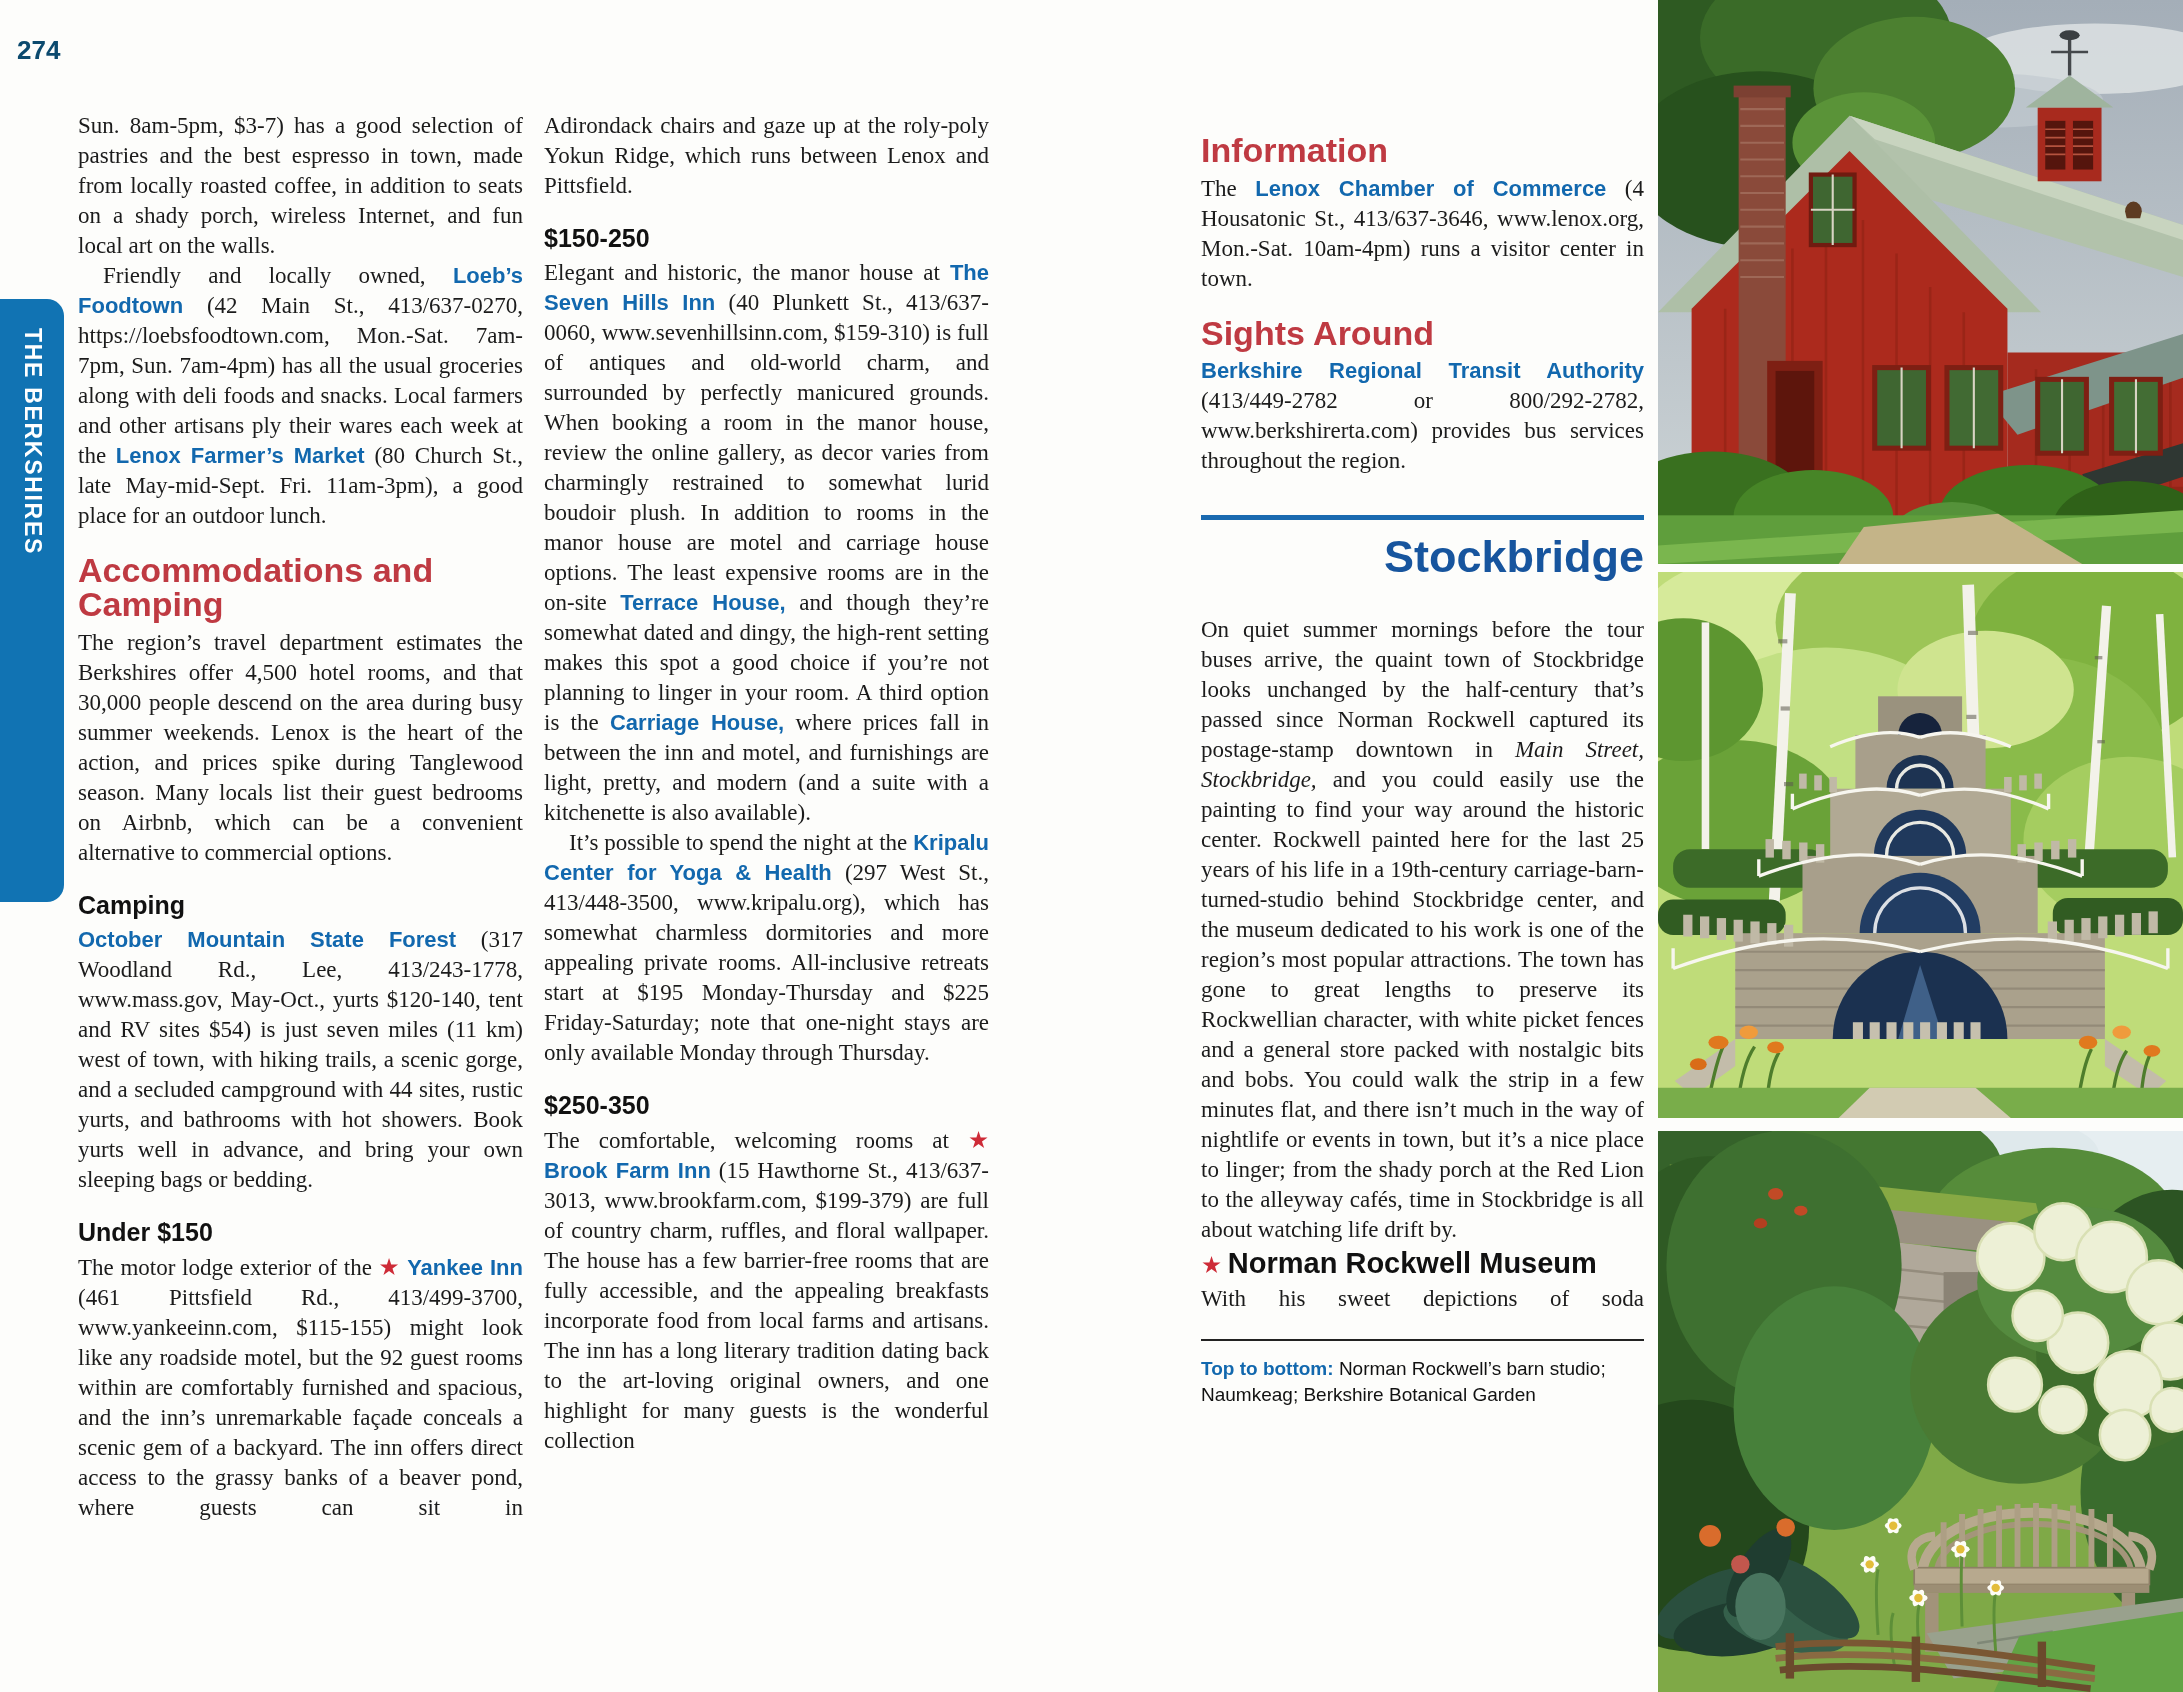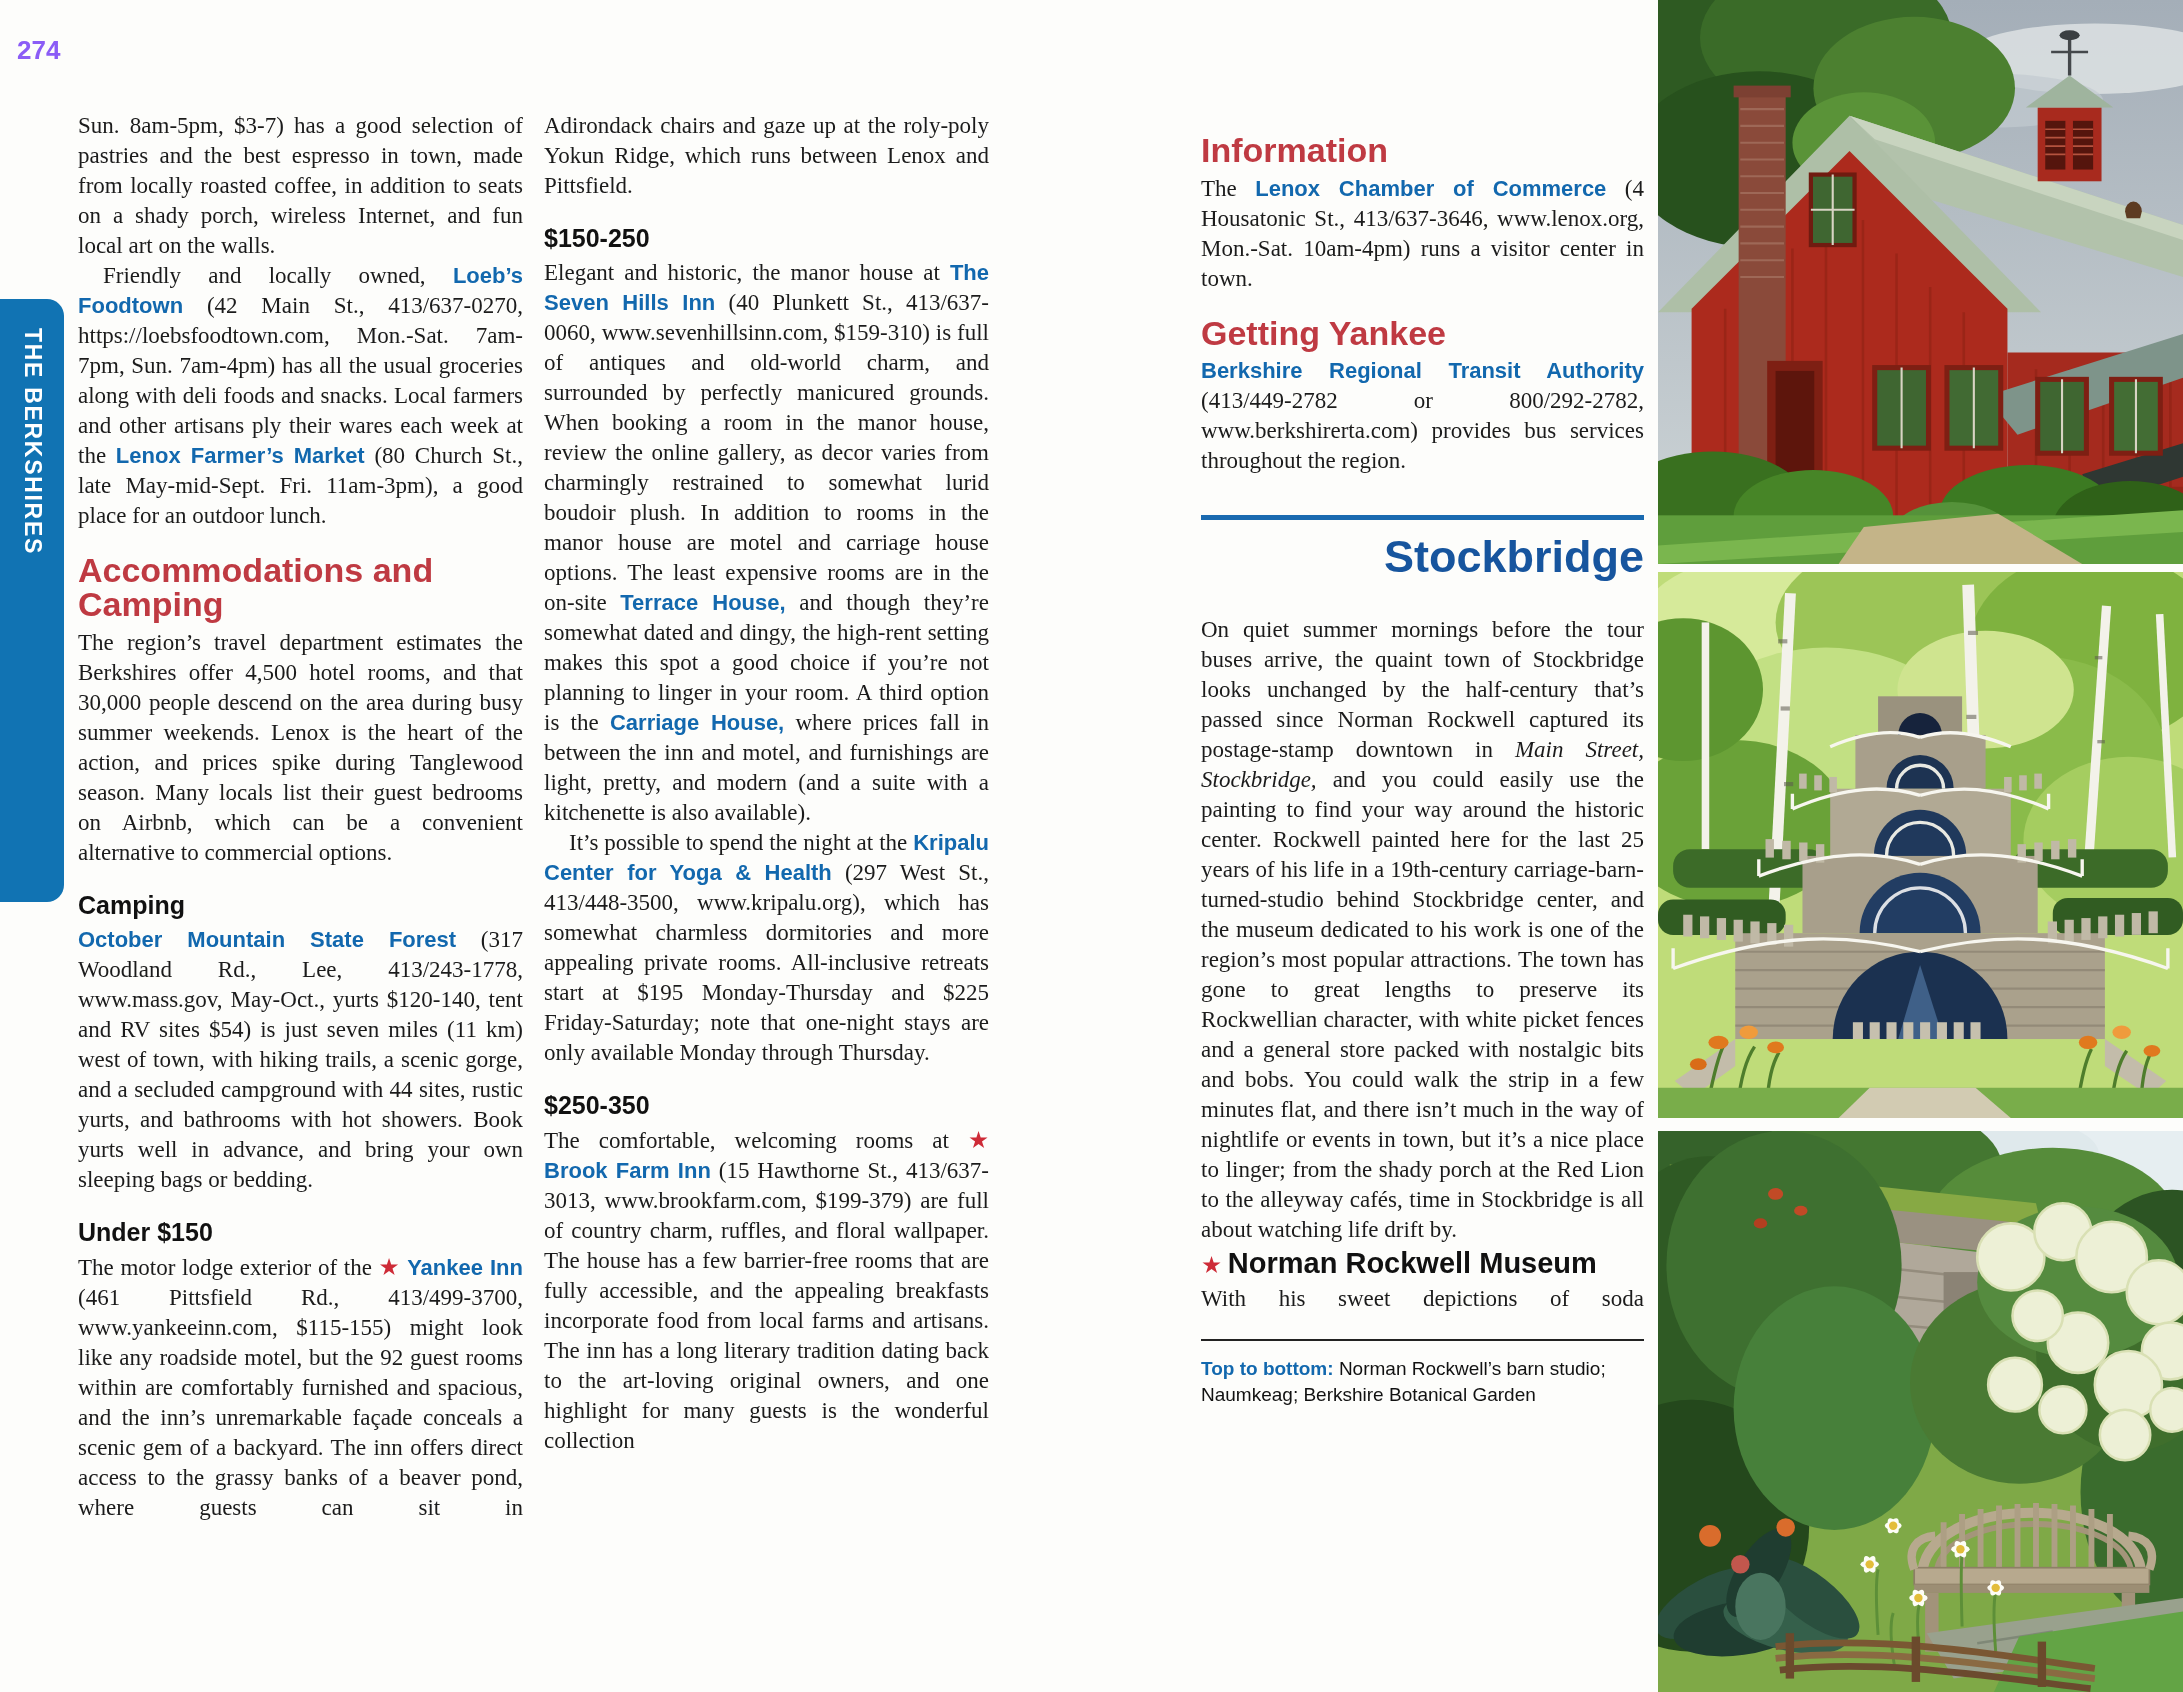--- a/index.html
+++ b/index.html
@@ -5,21 +5,21 @@
   :root{
     --accent-blue:#1a6ab0; --link-blue:#1268ae; --heading-red:#bf3a42;
     --star-red:#ce2b37; --tab-blue:#1173b3; --heading-navy:#17559e;
   }
   *{margin:0;padding:0;box-sizing:border-box;}
   html,body{width:2183px;height:1692px;}
   body{position:relative;background:#fdfdfb;overflow:hidden;
        font-family:"Liberation Serif","DejaVu Serif",serif;color:#1b1b1b;}
   .page-number{position:absolute;left:17px;top:35px;
        font-family:"Liberation Sans","DejaVu Sans",sans-serif;
-       font-weight:bold;font-size:26px;color:#8b5cf6;}
+       font-weight:bold;font-size:26px;color:#0c4a6e;}
   .side-tab{position:absolute;left:0;top:299px;width:64px;height:603px;
        background:var(--tab-blue);border-radius:0 17px 17px 0;}
   .side-tab-label{position:absolute;top:28.6px;left:50%;transform:translateX(-50%);
        writing-mode:vertical-rl;font-family:"Liberation Sans","DejaVu Sans",sans-serif;
        font-weight:bold;font-size:23px;letter-spacing:1.7px;color:#fff;white-space:nowrap;}
   .col{position:absolute;top:111px;width:445px;text-align:justify;
        font-size:23px;line-height:30px;}
   .col1{left:78px;} .col2{left:544px;} .col3{left:1201px;width:443px;}
   p.body-p{margin:0;}
   p.body-p.indent{text-indent:25px;}
@@ -72,21 +72,21 @@
     <p class="body-p"><span>Adirondack chairs and gaze up at the roly-poly Yokun Ridge, which runs between Lenox and Pittsfield.</span></p>
     <div class="h3">$150-250</div>
     <p class="body-p"><span>Elegant and historic, the manor house at </span><span class="seg-term">The Seven Hills Inn</span><span> (40 Plunkett St., 413/637-0060, www.sevenhillsinn.com, $159-310) is full of antiques and old-world charm, and surrounded by perfectly manicured grounds. When booking a room in the manor house, review the online gallery, as decor varies from charmingly restrained to somewhat lurid boudoir plush. In addition to rooms in the manor house are motel and carriage house options. The least expensive rooms are in the on-site </span><span class="seg-term">Terrace House,</span><span> and though they’re somewhat dated and dingy, the high-rent setting makes this spot a good choice if you’re not planning to linger in your room. A third option is the </span><span class="seg-term">Carriage House,</span><span> where prices fall in between the inn and motel, and furnishings are light, pretty, and modern (and a suite with a kitchenette is also available).</span></p>
     <p class="body-p indent"><span>It’s possible to spend the night at the </span><span class="seg-term">Kripalu Center for Yoga &amp; Health</span><span> (297 West St., 413/448-3500, www.kripalu.org), which has somewhat charmless dormitories and more appealing private rooms. All-inclusive retreats start at $195 Monday-Thursday and $225 Friday-Saturday; note that one-night stays are only available Monday through Thursday.</span></p>
     <div class="h3">$250-350</div>
     <p class="body-p cont"><span>The comfortable, welcoming rooms at </span><span class="seg-star">★</span><span> </span><span class="seg-term">Brook Farm Inn</span><span> (15 Hawthorne St., 413/637-3013, www.brookfarm.com, $199-379) are full of country charm, ruffles, and floral wallpaper. The house has a few barrier-free rooms that are fully accessible, and the appealing breakfasts incorporate food from local farms and artisans. The inn has a long literary tradition dating back to the art-loving original owners, and one highlight for many guests is the wonderful collection</span></p>
   </div>
 <div class="col col3">
     <div class="h2">Information</div>
     <p class="body-p"><span>The </span><span class="seg-term">Lenox Chamber of Commerce</span><span> (4 Housatonic St., 413/637-3646, www.lenox.org, Mon.-Sat. 10am-4pm) runs a visitor center in town.</span></p>
-    <div class="h2">Getting Yankee</div>
+    <div class="h2">Sights Around</div>
     <p class="body-p"><span class="seg-term">Berkshire Regional Transit Authority</span><span> (413/449-2782 or 800/292-2782, www.berkshirerta.com) provides bus services throughout the region.</span></p>
     <div class="city-rule"></div>
     <div class="city-title">Stockbridge</div>
     <p class="body-p"><span>On quiet summer mornings before the tour buses arrive, the quaint town of Stockbridge looks unchanged by the half-century that’s passed since Norman Rockwell captured its postage-stamp downtown in </span><span class="seg-italic">Main Street, Stockbridge,</span><span> and you could easily use the painting to find your way around the historic center. Rockwell painted here for the last 25 years of his life in a 19th-century carriage-barn-turned-studio behind Stockbridge center, and the museum dedicated to his work is one of the region’s most popular attractions. The town has gone to great lengths to preserve its Rockwellian character, with white picket fences and a general store packed with nostalgic bits and bobs. You could walk the strip in a few minutes flat, and there isn’t much in the way of nightlife or events in town, but it’s a nice place to linger; from the shady porch at the Red Lion to the alleyway cafés, time in Stockbridge is all about watching life drift by.</span></p>
     <p class="sight-line"><span class="seg-star">★</span><span> </span><span class="seg-sight">Norman Rockwell Museum</span></p>
     <p class="body-p cont"><span>With his sweet depictions of soda</span></p>
     <div class="thin-rule"></div>
     <p class="caption"><span class="seg-caplead">Top to bottom: </span><span>Norman Rockwell’s barn studio; Naumkeag; Berkshire Botanical Garden</span></p>
   </div>
 

